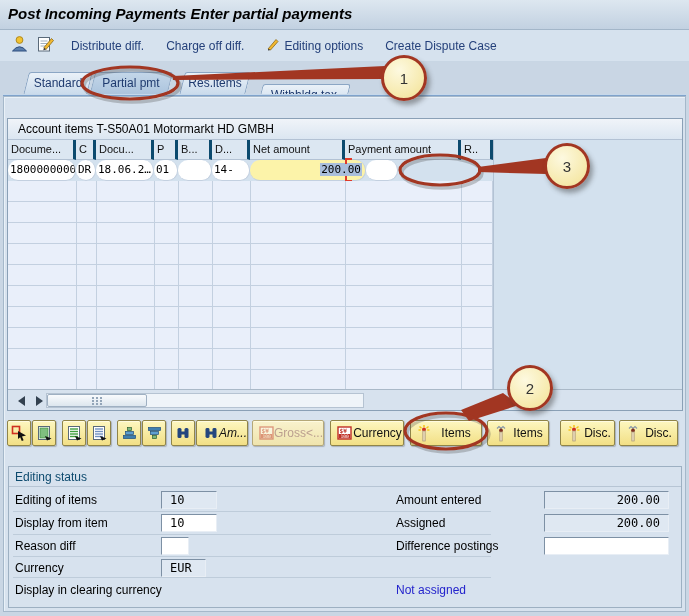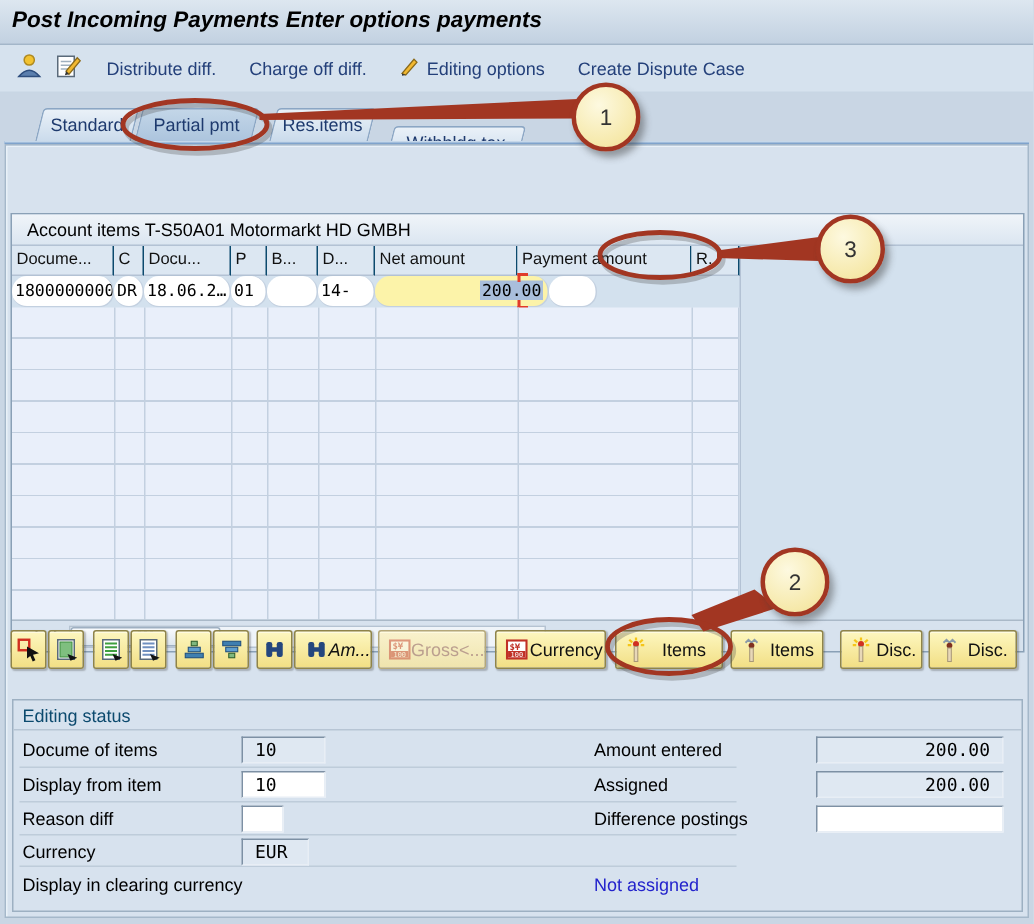--- a/index.html
+++ b/index.html
@@ -24,25 +24,25 @@
     background:linear-gradient(#eaf1f8,#c9daeb);border:1px solid #8ba6c4;border-bottom:none;border-radius:3px 3px 0 0;}
   .tab.sel .bg{background:linear-gradient(#c3d6e8,#a9c2dc);height:24px;}
   .tab .lb{position:relative;display:block;text-align:center;line-height:23px;}
   .tabline{position:absolute;left:3px;top:94px;width:683px;height:2px;background:#7fa3cc;border-top:1px solid #c6d8ea;box-sizing:border-box;}
 
   
   .panel{position:absolute;left:3px;top:96px;width:683px;height:516px;background:#d7e2ee;
     border:1px solid #a5b8ca;box-sizing:border-box;box-shadow:inset 1px 1px 0 #e9f1f8;}
 
   
-  .tframe{position:absolute;left:7px;top:118px;width:676px;height:293px;border:1px solid #8aa0b6;box-sizing:border-box;background:#d3e1ee;margin-top:24px;}
+  .tframe{position:absolute;left:7px;top:118px;width:676px;height:293px;border:1px solid #8aa0b6;box-sizing:border-box;background:#d3e1ee;}
   .band{position:absolute;left:0;top:0;width:674px;height:21px;background:linear-gradient(#f0f4f9,#dbe6f1);
     border-bottom:1px solid #b3c2d4;box-sizing:border-box;font-size:12px;color:#000;line-height:20px;padding-left:10px;}
   .hdrrow{position:absolute;left:0;top:21px;height:20px;display:flex;}
-  .hc{box-sizing:border-box;height:20px;background:#dce7f2;border-right:1px solid #0c4a6e;border-bottom:1px solid #b3c2d4;
+  .hc{box-sizing:border-box;height:20px;background:#dce7f2;border-right:3px solid #0c4a6e;border-bottom:1px solid #b3c2d4;
     font-size:11px;color:#111;line-height:19px;padding-left:3px;overflow:hidden;white-space:nowrap;}
   .c0{width:68px}.c1{width:20px}.c2{width:58px}.c3{width:24px}.c4{width:34px}.c5{width:38px}.c6{width:95px}.c7{width:116px}.c8{width:32px}
   .datarow{position:absolute;left:0;top:41px;height:21px;display:flex;}
   .dc{box-sizing:border-box;height:21px;background:#fff;border-right:1px solid #c3d0e0;border-bottom:1px solid #c3d0e0;
     font-family:"DejaVu Sans Mono",monospace;font-size:11px;color:#000;line-height:20px;padding:0 2px;overflow:hidden;white-space:nowrap;border-radius:10px;}
   .dc.num{text-align:right;padding-right:3px;}
   .dc.teal{color:#2d7ba3;}
   .dc.pay{background:#fcf3a9;}
   .dc.pay .sel{background:#a9bedb;padding:0 1px;}
   .gridempty{position:absolute;left:0;top:62px;width:485px;height:208px;background-color:#e9effa;
@@ -97,21 +97,21 @@
     box-shadow:3px 4px 5px rgba(60,60,60,.45);display:flex;align-items:center;justify-content:center;
     font-size:15px;color:#333;pointer-events:none;}
   .rmark{position:absolute;background:#e03b2a;}
 </style>
 </head>
 <body>
 
 <div class="app">
 
   <div class="titlebar">
-    <span class="t">Post Incoming Payments Enter options payments</span>
+    <span class="t">Post Incoming Payments Enter partial payments</span>
   </div>
 
   <div class="toolbar">
     <button class="icbtn" style="background:none;border:none;padding:0;">
       <span>
         <svg width="19" height="19" viewBox="0 0 19 19">
             <circle cx="9.5" cy="5" r="3.4" fill="#f2c230" stroke="#b08a20" stroke-width="1"></circle>
             <path d="M2.5 16 Q9.5 7.5 16.5 16 Z" fill="#5b7fae" stroke="#2e4e7e" stroke-width="1"></path>
           </svg>
       </span>
@@ -337,21 +337,21 @@
   </button>
 
   <div class="group">
     <div class="gtitle">Editing status</div>
     <div class="gline"></div>
     <div class="sepline" style="top:44px;"></div>
     <div class="sepline" style="top:67px;"></div>
     <div class="sepline" style="top:89px;"></div>
     <div class="sepline" style="top:110px;"></div>
 
-    <div class="flabel" style="left:6px;top:26px;">Docume of items</div>
+    <div class="flabel" style="left:6px;top:26px;">Editing of items</div>
     <div class="fld ro" style="left:152px;top:24px;width:56px;">10</div>
 
     <div class="flabel" style="left:6px;top:49px;">Display from item</div>
     <input class="fld ed" style="left: 152px; top: 47px; width: 56px;" value="10">
 
     <div class="flabel" style="left:6px;top:72px;">Reason diff</div>
     <input class="fld ed" style="left: 152px; top: 70px; width: 28px;" value="">
 
     <div class="flabel" style="left:6px;top:94px;">Currency</div>
     <div class="fld ro" style="left:152px;top:92px;width:45px;">EUR</div>

